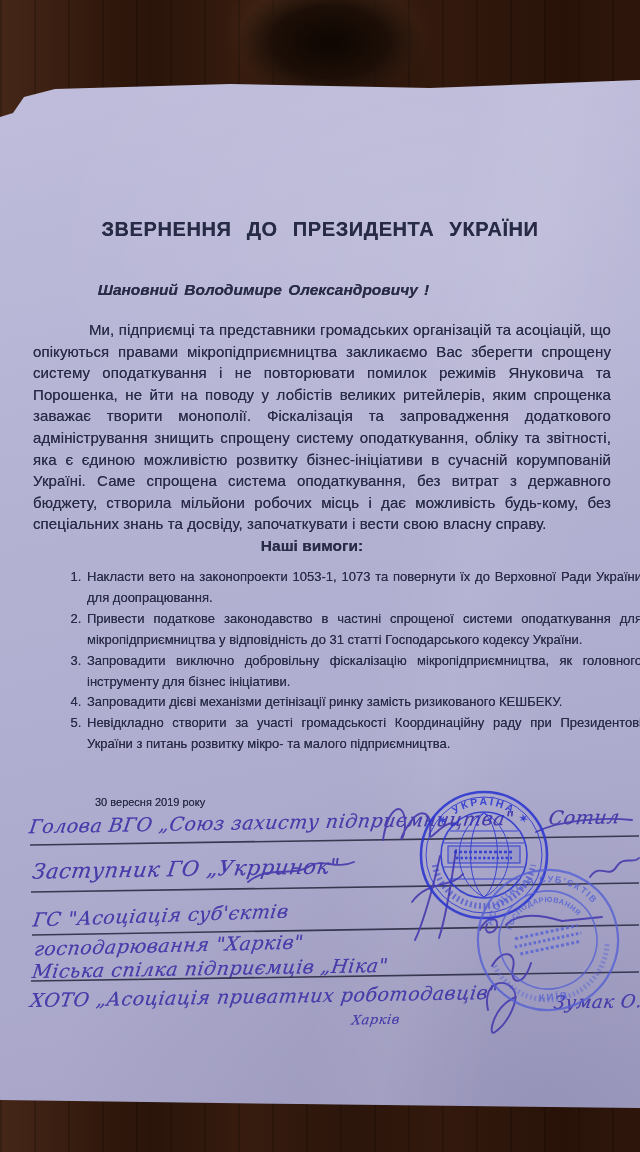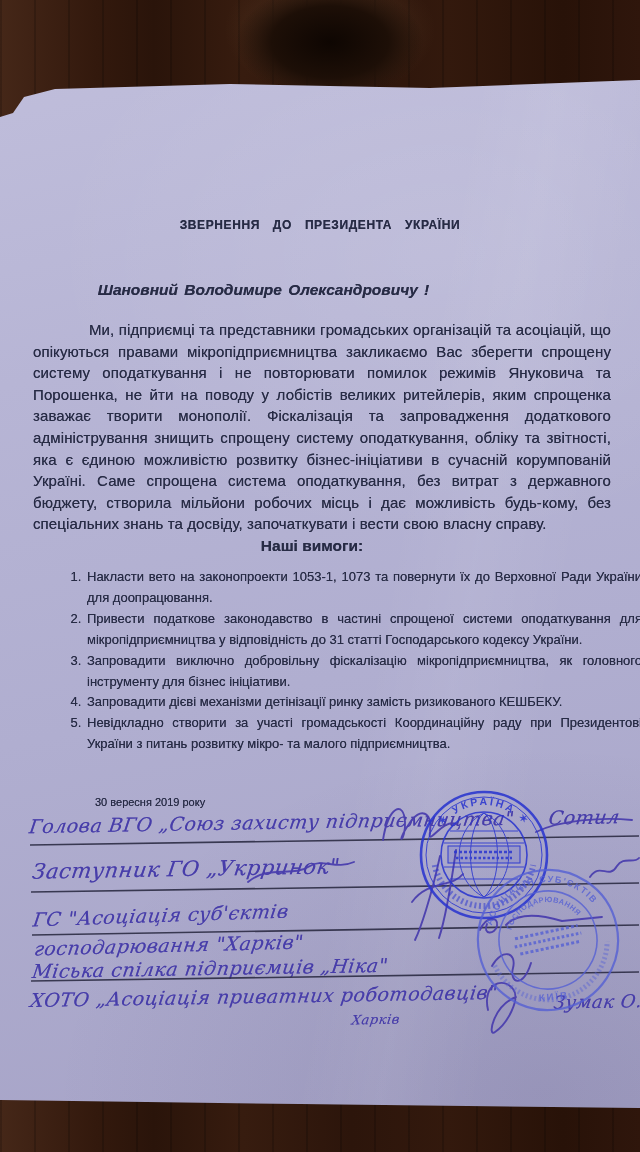--- a/index.html
+++ b/index.html
@@ -16,21 +16,21 @@
     position:absolute;inset:0;
     clip-path:polygon(0px 117px,13px 113px,24px 97px,55px 89px,230px 84px,430px 88px,639px 80px,640px 80px,640px 1108px,300px 1104px,0px 1100px);
     background:
       linear-gradient(100deg, rgba(255,255,255,0) 58%, rgba(255,255,255,.06) 68%, rgba(255,255,255,0) 80%),
       radial-gradient(ellipse 560px 420px at 68% 22%, rgba(255,255,255,.10), rgba(0,0,0,0) 70%),
       radial-gradient(ellipse 700px 500px at 85% 95%, rgba(40,35,80,.12), rgba(0,0,0,0) 70%),
       linear-gradient(168deg,#c1bfdc 0%, #b7b5d5 30%, #b0aed0 58%, #a5a2c6 100%);
   }
   .typed{color:#272b45;text-shadow:0 0 .6px rgba(32,36,62,.75);}
   #title{position:absolute;top:218px;left:0;width:640px;text-align:center;
-    font-size:12px;font-weight:700;letter-spacing:.6px;word-spacing:9px;}
+    font-size:20px;font-weight:700;letter-spacing:.6px;word-spacing:9px;}
   #salutation{position:absolute;top:281px;left:0;width:527px;text-align:center;
     font-size:15.5px;font-weight:700;font-style:italic;word-spacing:2px;}
   #body-paragraph{position:absolute;top:319px;left:33px;width:578px;
     font-size:15px;line-height:21.6px;text-align:justify;text-indent:56px;letter-spacing:.1px;}
   #demands-heading{position:absolute;top:537px;left:0;width:624px;text-align:center;
     font-size:15.5px;font-weight:700;}
   #demands-list{position:absolute;top:559px;left:55px;width:557px;margin:8px;padding:0 0 0 22px;
     font-size:13px;line-height:20.9px;}
   #demands-list li{text-align:justify;padding-left:2px;}
   #date-line{position:absolute;top:796px;left:95px;font-size:11px;}

